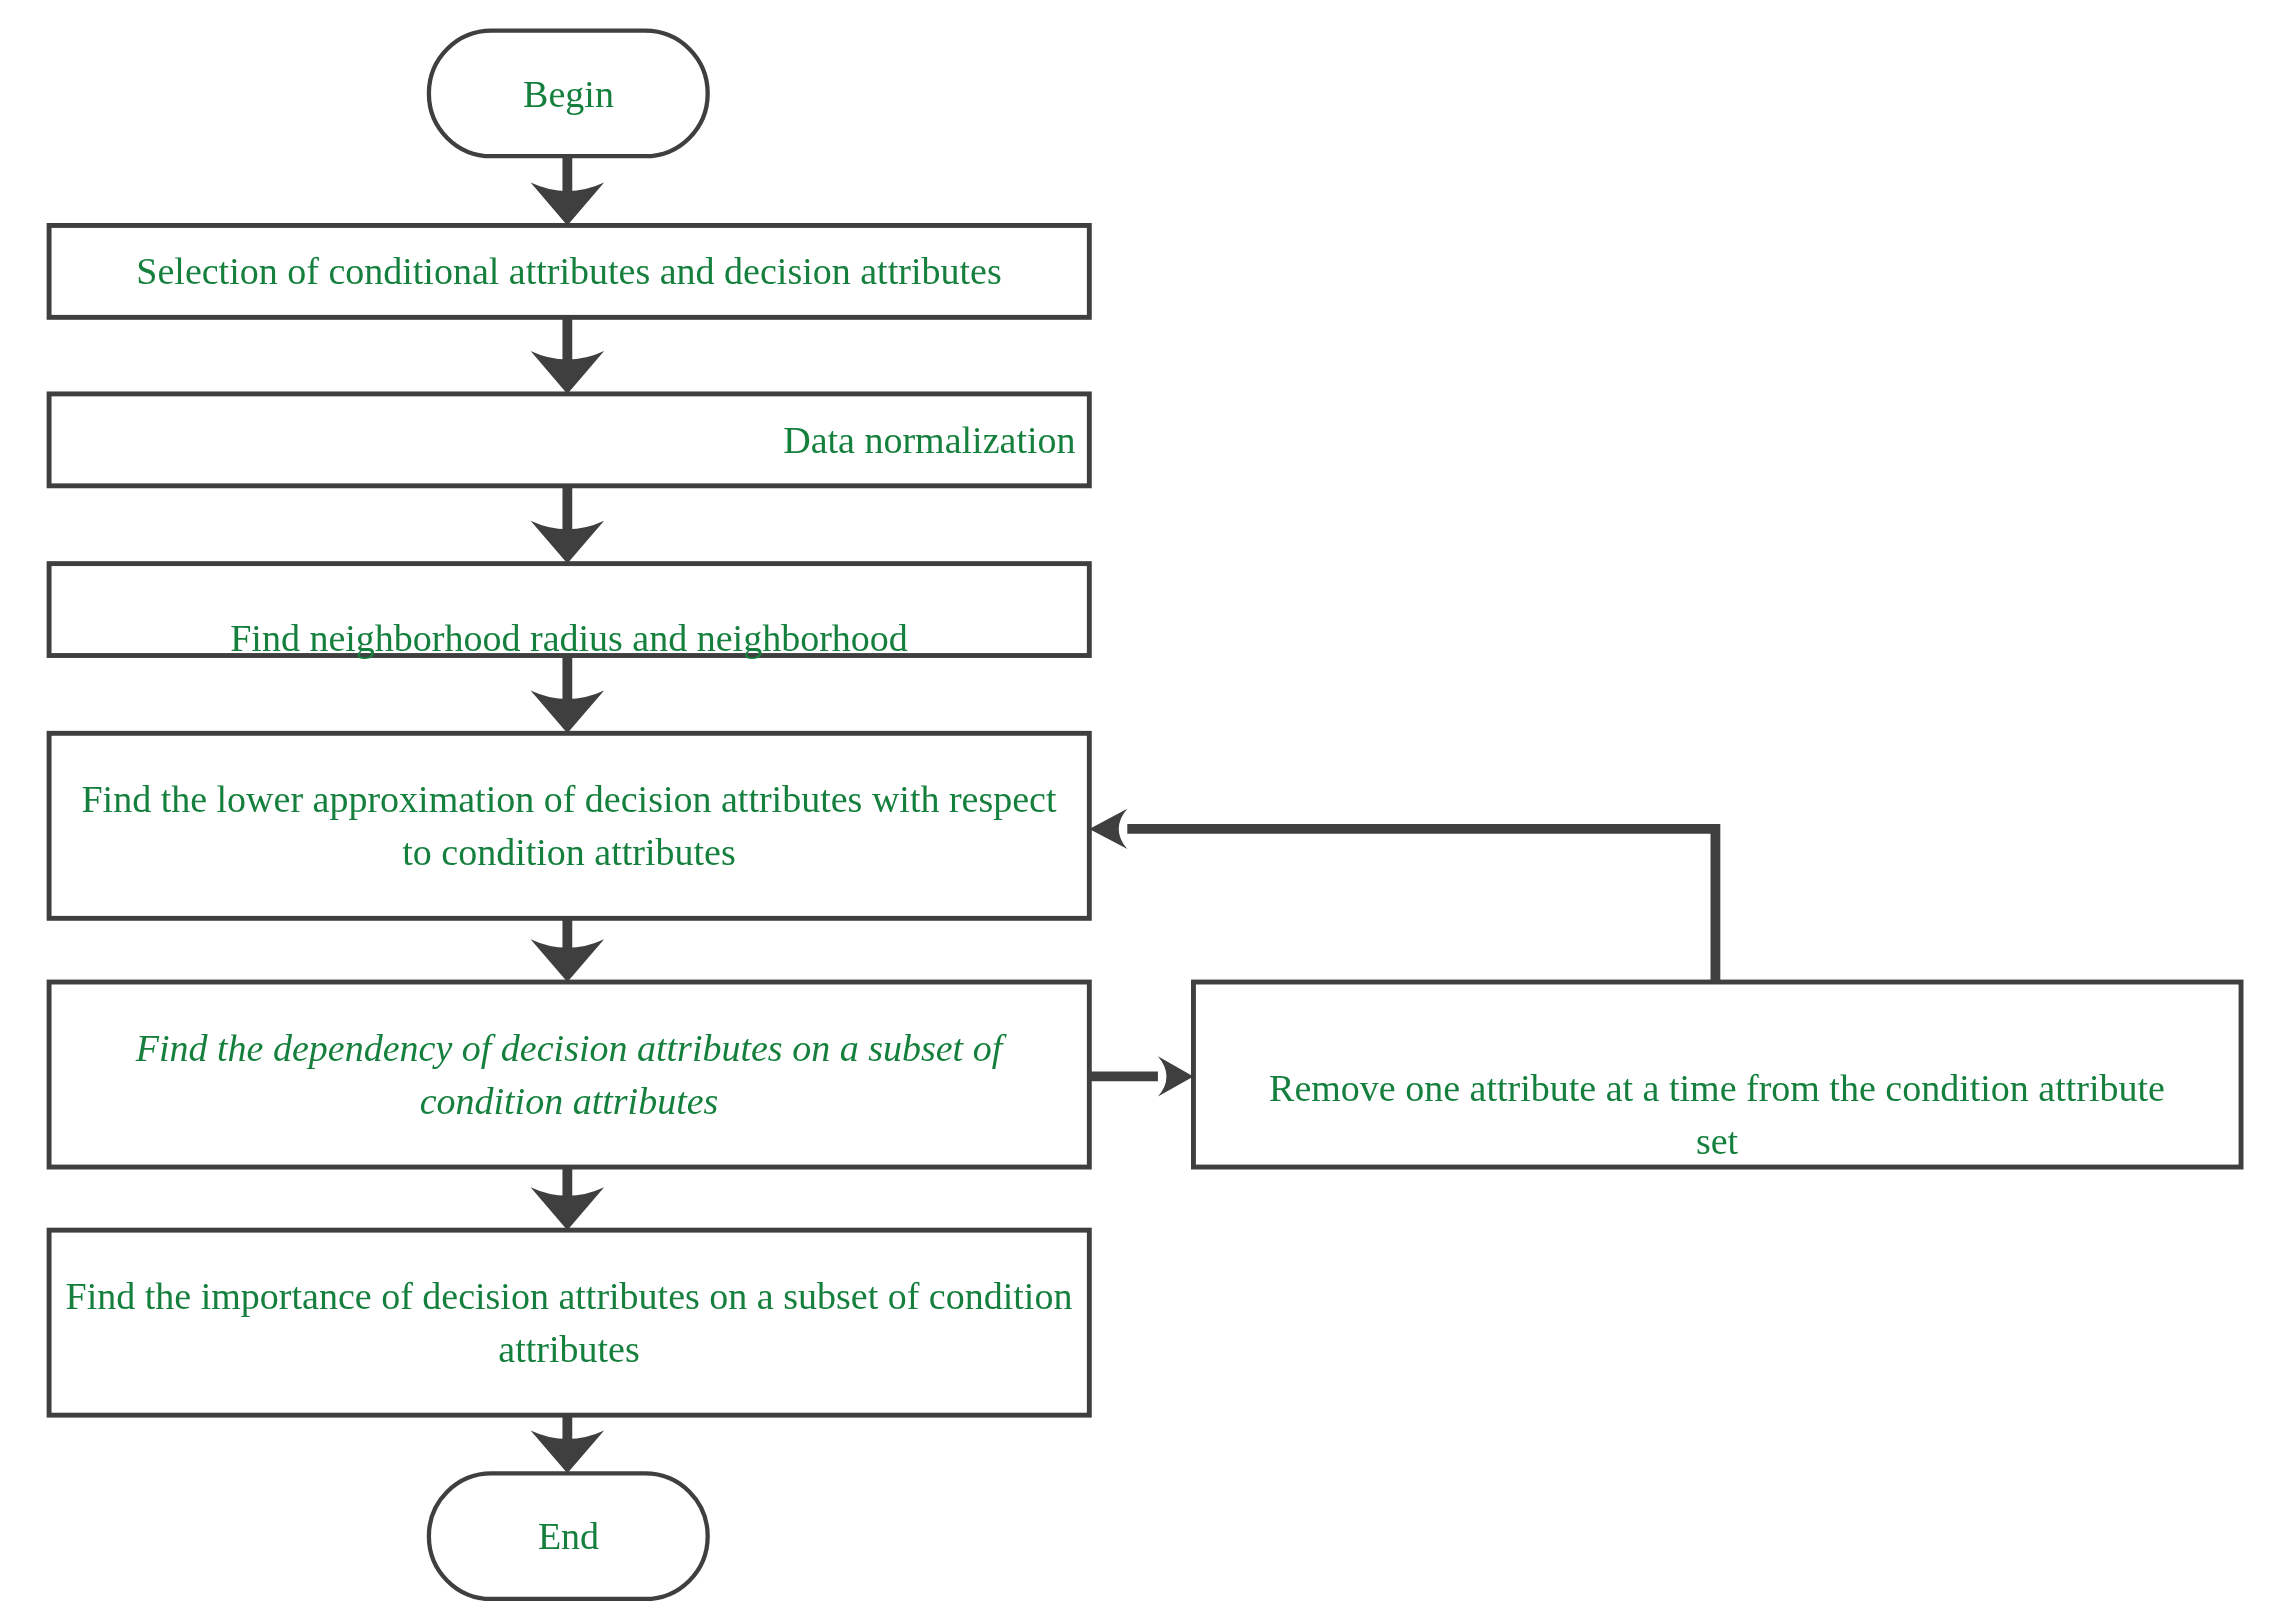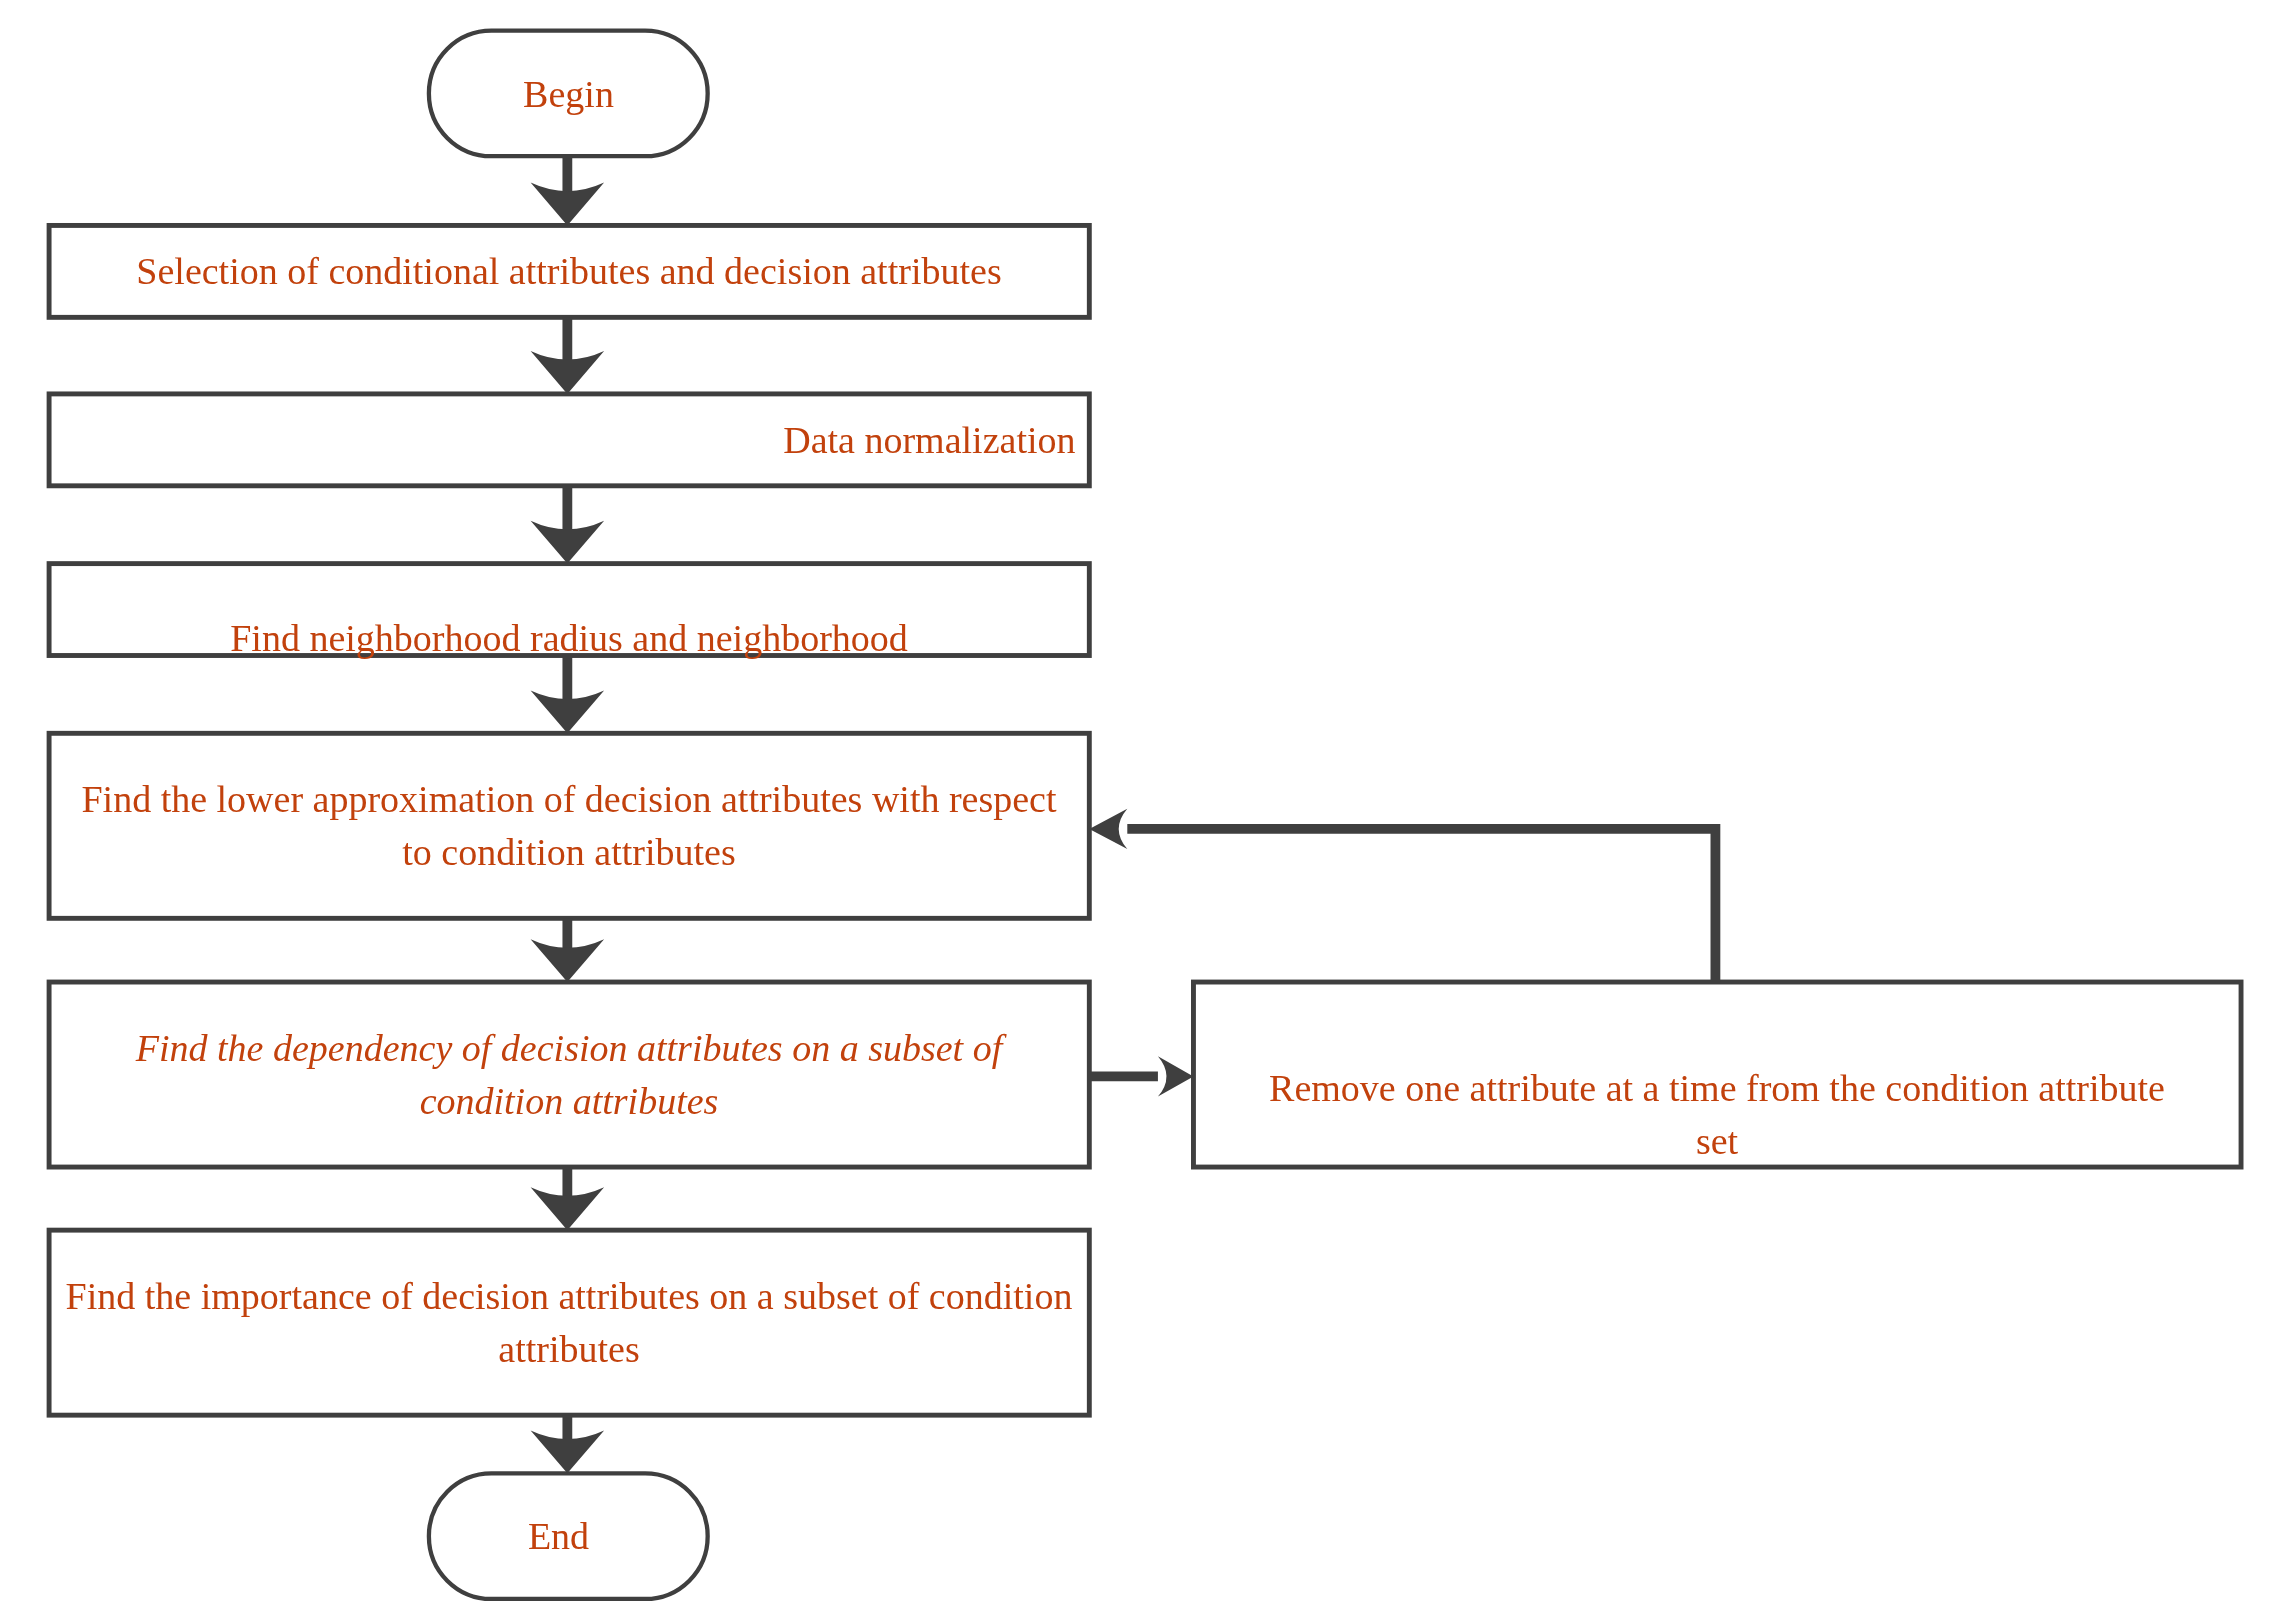--- a/index.html
+++ b/index.html
@@ -22,21 +22,21 @@
     left: 0;
     top: 0;
     width: 2284px;
     height: 1621px;
   }
   .node-label {
     position: absolute;
     display: flex;
     align-items: center;
     box-sizing: border-box;
-    color: #c2410c;
+    color: #15803d;
     font-family: "Liberation Serif", "DejaVu Serif", serif;
     font-size: 38px;
     line-height: 1.38;
     letter-spacing: 0px;
     pointer-events: none;
   }
   .node-label.center { justify-content: center; text-align: center; }
   .node-label.lead-left { justify-content: flex-start; text-align: center; }
   .node-label .inner { width: 100%; }
   .node-label.lead-left .inner { text-align: center; }
@@ -138,18 +138,18 @@
   </div>
 
   <div class="node-label center" style="left:1193px; top:982px; width:1048px; height:185px; padding:0 55px;align-items:flex-end;">
     <span class="inner">Remove one attribute at a time from the condition attribute set</span>
   </div>
 
   <div class="node-label center" style="left:49px; top:1230px; width:1040px; height:185px; padding:0 13.5px;">
     <span class="inner">Find the importance of decision attributes on a subset of condition attributes</span>
   </div>
 
-  <div class="node-label center term-label" style="left:419px; top:1473px; width:279px; height:126px;">
+  <div class="node-label center term-label" style="left:429px; top:1473px; width:279px; height:126px;">
     <span class="inner">End</span>
   </div>
 
 </div>
 
 
 </body></html>

